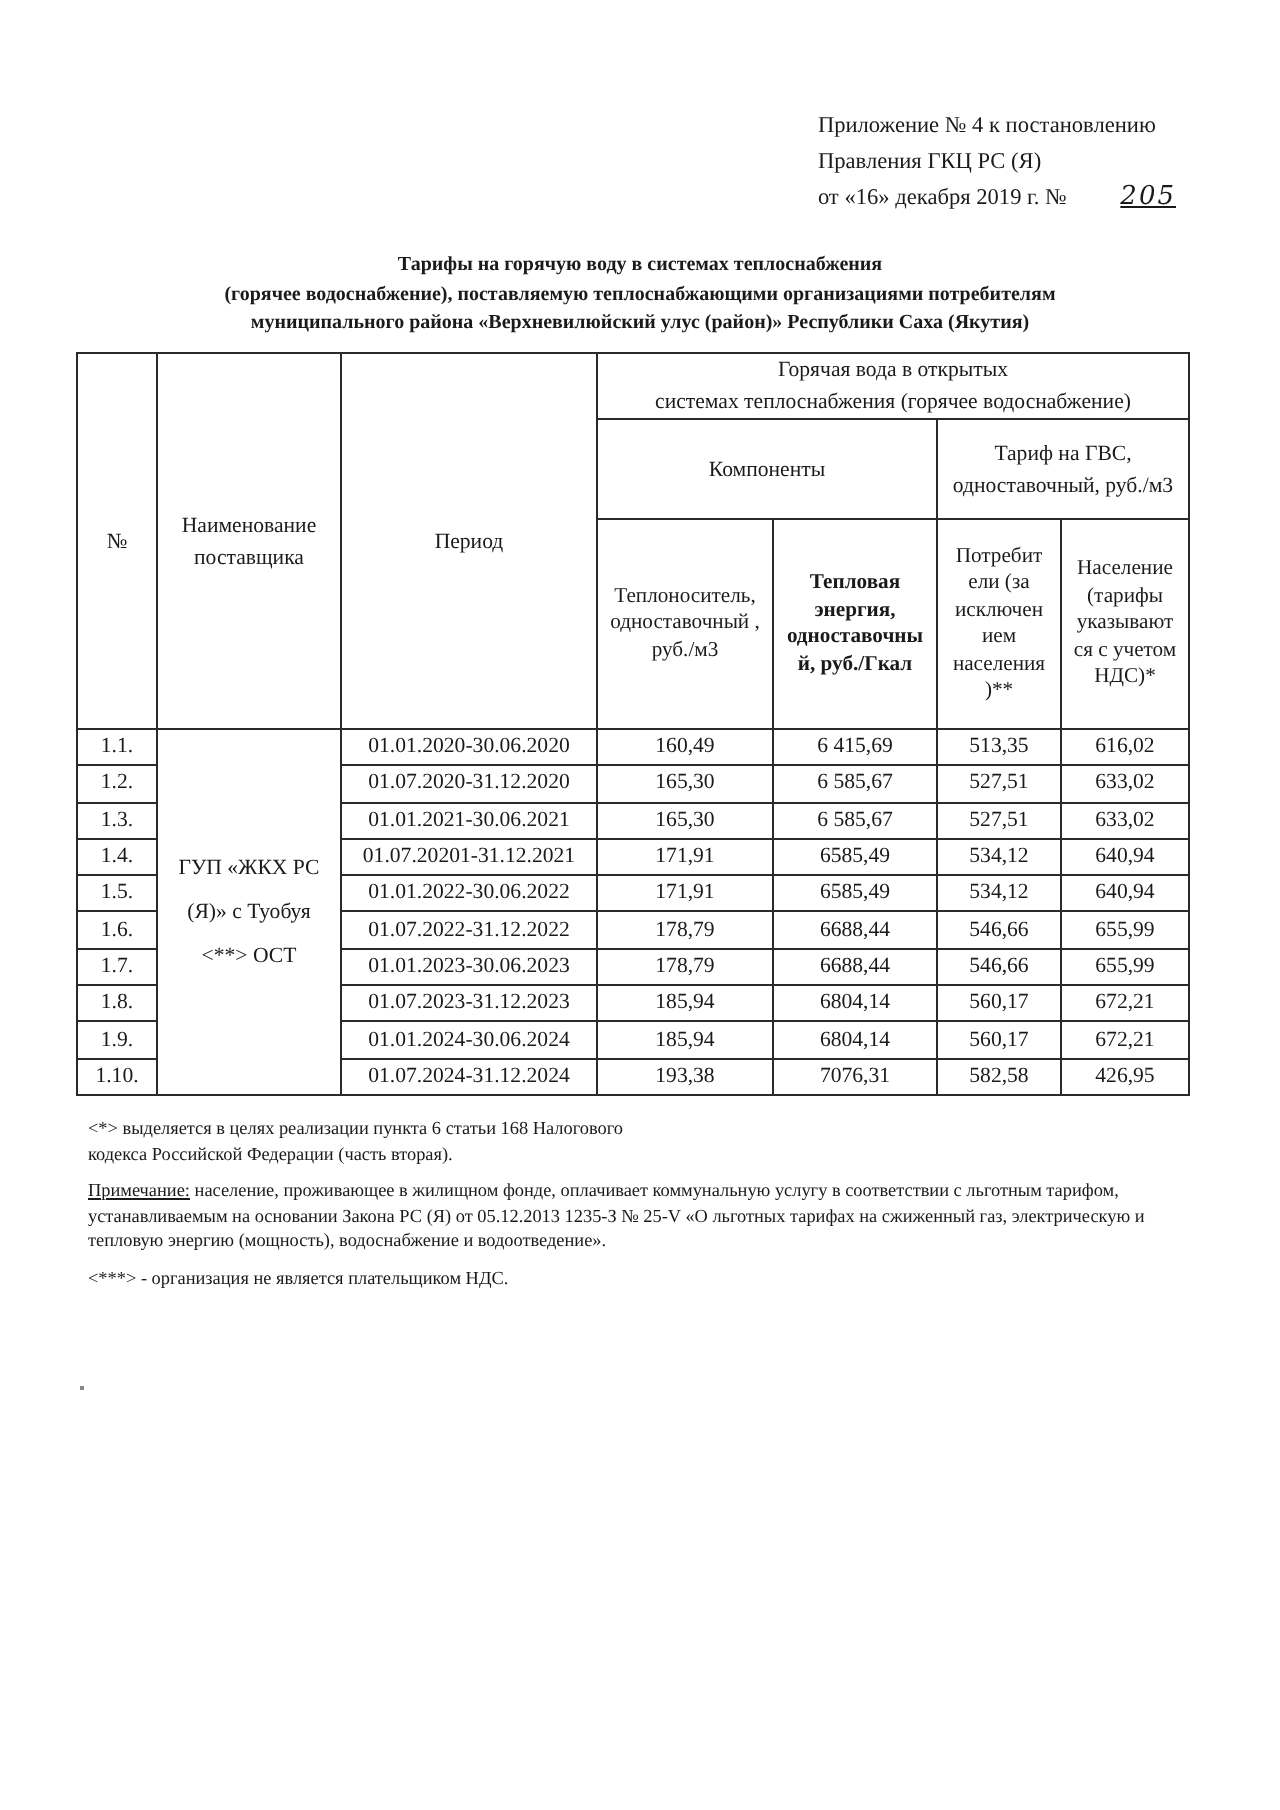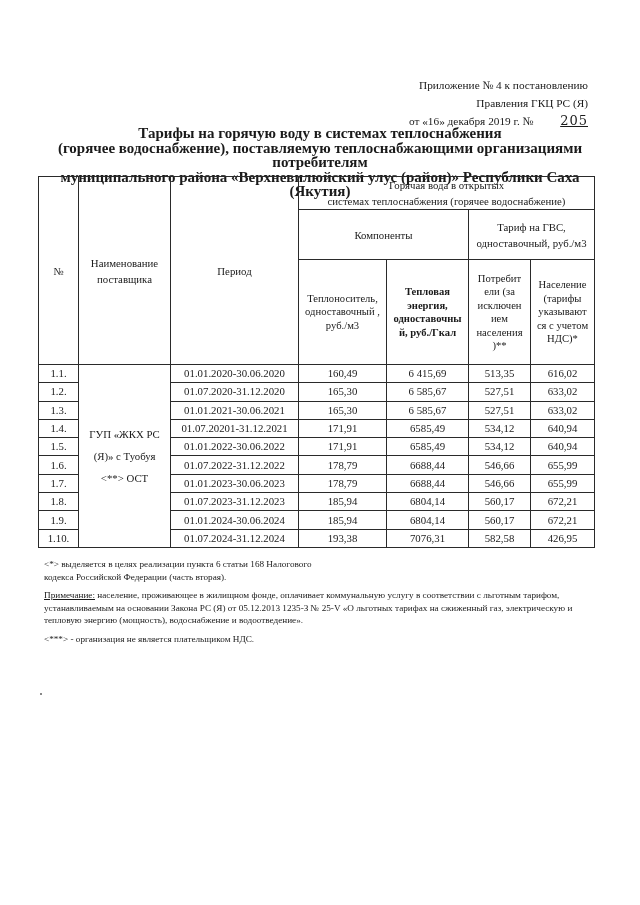--- a/index.html
+++ b/index.html
@@ -1,30 +1,30 @@
 <!DOCTYPE html>
 <html><head>
 <meta charset="utf-8">
 <style>
   html, body { margin: 0; padding: 0; background: #ffffff; }
   body {
     width: 640px; height: 905px; position: relative; overflow: hidden;
     font-family: "Liberation Serif", "DejaVu Serif", serif; color: #1a1a1a;
   }
   .appendix {
-    position: absolute; right: 52px; top: 76px;
-    text-align: right; font-size: 11.3px; line-height: 18px;
+    position: absolute; right: 52px; top: 54px;
+    text-align: left; font-size: 11.3px; line-height: 18px;
   }
   .appendix .num-hand {
-    font-family: "DejaVu Serif", serif; text-decoration: underline;
+    font-style: italic; font-family: "DejaVu Serif", serif; text-decoration: underline;
     font-size: 13px; letter-spacing: 1px; margin-left: 24px;
   }
   .title {
     position: absolute; left: 40px; width: 560px; top: 126px;
-    text-align: center; font-weight: bold; font-size: 15px; line-height: 14.5px;
+    text-align: center; font-weight: bold; font-size: 10px; line-height: 14.5px;
   }
   table.tariffs {
     position: absolute; left: 38px; top: 176px; width: 556px;
     border-collapse: collapse; table-layout: fixed;
     font-size: 10.8px;
   }
   table.tariffs td, table.tariffs th {
     border: 1px solid #2a2a2a; padding: 0; text-align: center;
     font-weight: normal; vertical-align: middle;
   }

